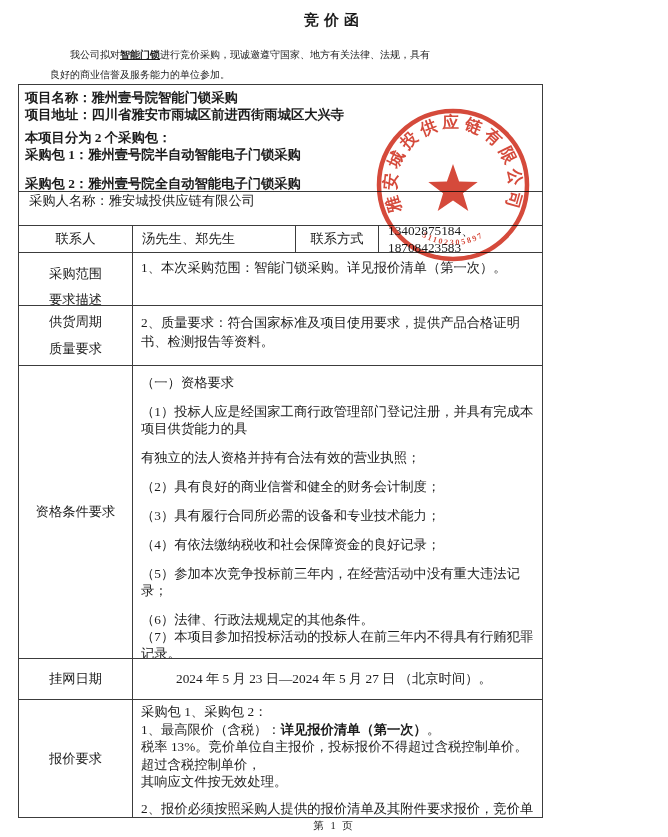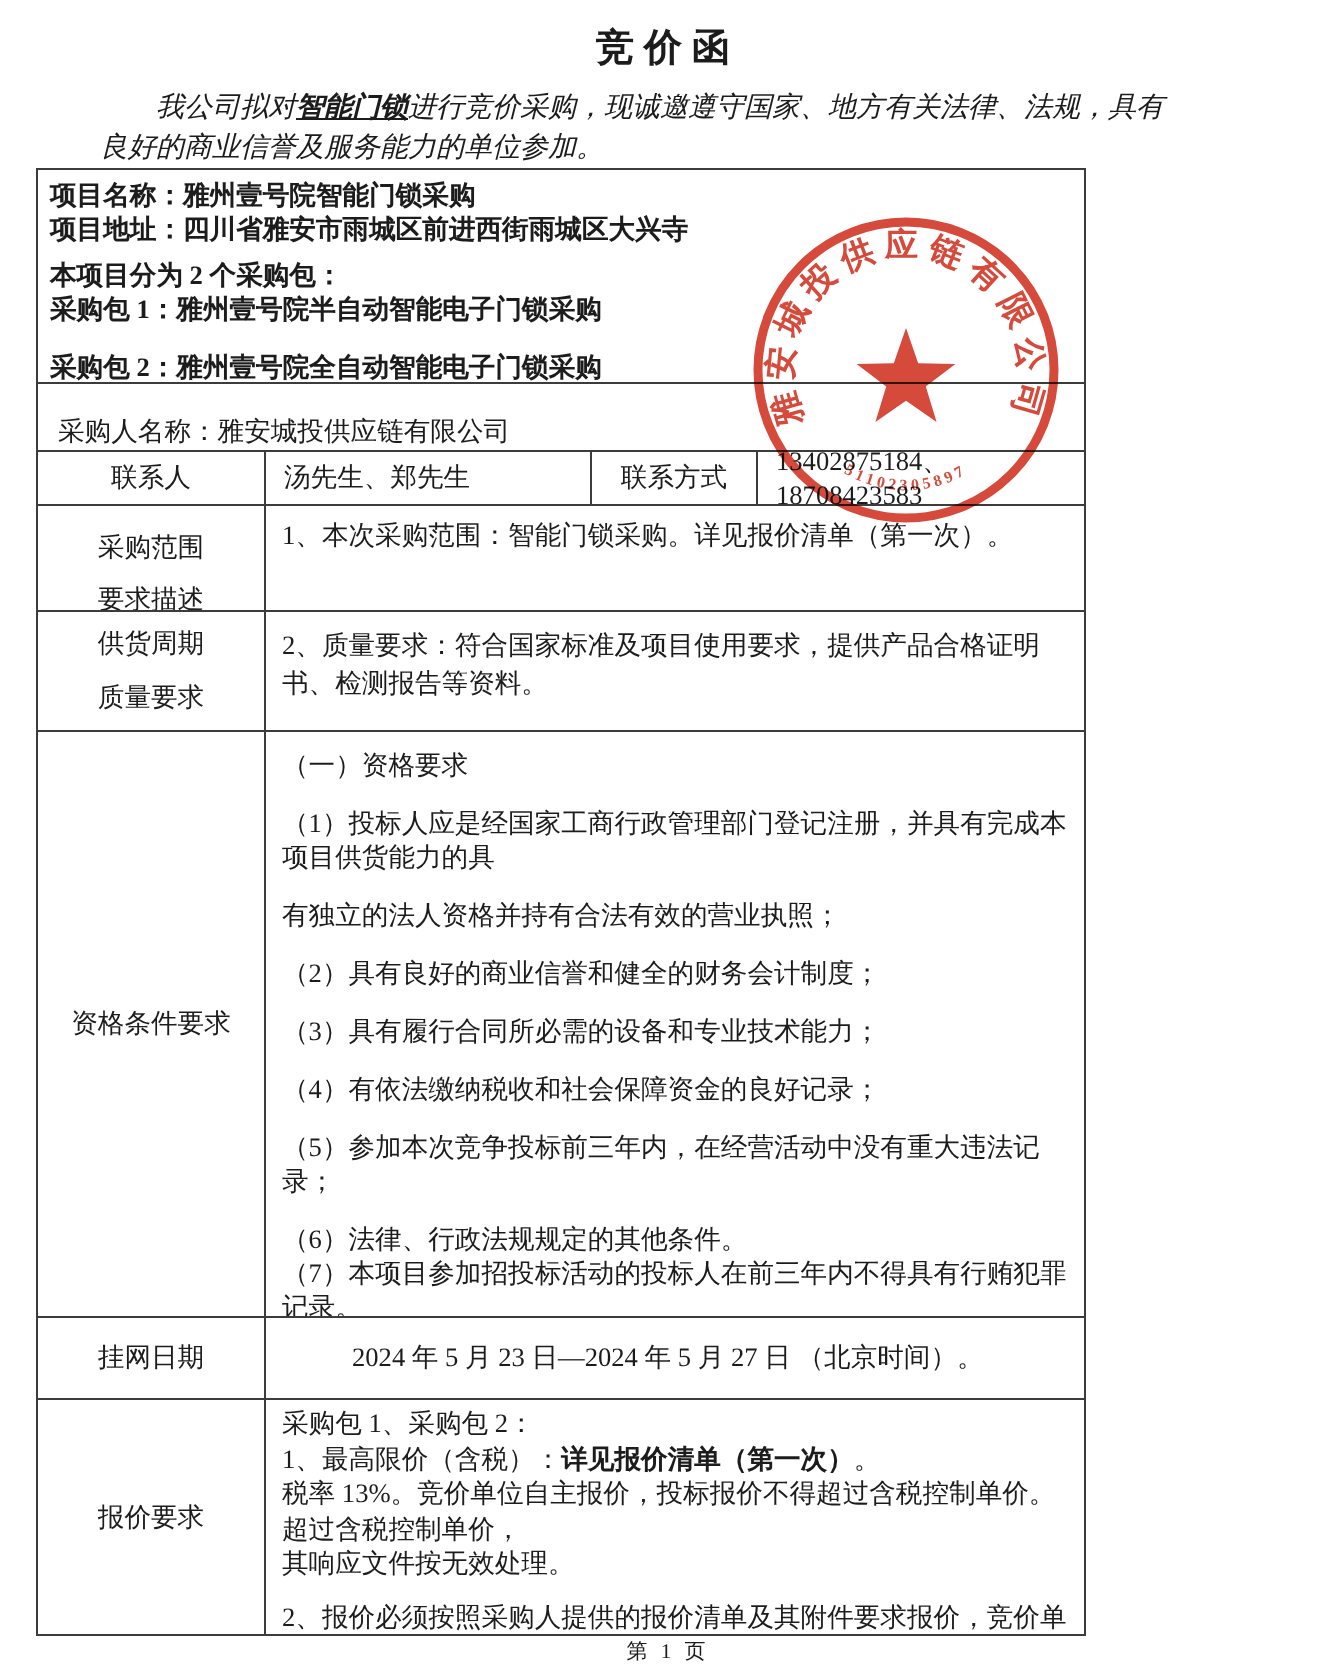--- a/index.html
+++ b/index.html
@@ -3,25 +3,25 @@
 <meta charset="utf-8">
 <style>
   html,body{margin:0;padding:0;}
   body{
     width:668px;height:837px;position:relative;background:#ffffff;
     font-family:"Liberation Serif","DejaVu Serif",serif;
     color:#1c1c1c;overflow:hidden;
   }
   .title{
     position:absolute;top:11px;left:0;width:668px;text-align:center;
-    font-size:19px;font-weight:bold;letter-spacing:5px;
+    font-size:15px;font-weight:bold;letter-spacing:5px;
   }
   .intro{
     position:absolute;top:45px;left:50px;width:575px;
-    font-size:14px;line-height:20px;font-style:italic;
+    font-size:10px;line-height:20px;
   }
   .intro .l1{text-indent:2em;}
   .intro .em{font-weight:bold;text-decoration:underline;}
   
   .tbl{
     position:absolute;left:18px;top:84px;width:525px;
     border:1.5px solid #3c3c3c;font-size:13.3px;box-sizing:border-box;
     background:transparent;
   }
   .row{display:flex;border-bottom:1px solid #3c3c3c;box-sizing:border-box;overflow:hidden;}
@@ -29,21 +29,21 @@
   .cell-label{
     width:114px;min-width:114px;border-right:1px solid #3c3c3c;box-sizing:border-box;
     display:flex;flex-direction:column;align-items:center;justify-content:center;
     text-align:left;
   }
   .cell-content{flex:1;box-sizing:border-box;padding-left:8px;padding-right:6px;}
   
   .r-project{height:107px;display:block;padding:4px 8px 0 6px;font-weight:bold;line-height:17px;}
   .r-project .pk-intro{margin-top:6px;}
   .r-project .pk2{margin-top:12px;}
-  .r-purchaser{height:34px;display:flex;align-items:flex-end;padding-left:10px;}
+  .r-purchaser{height:34px;display:flex;align-items:flex-start;padding-left:10px;}
   .r-contact{height:27px;}
   .r-contact .c1{width:114px;min-width:114px;border-right:1px solid #3c3c3c;display:flex;align-items:center;justify-content:center;box-sizing:border-box;}
   .r-contact .c2{width:163px;min-width:163px;border-right:1px solid #3c3c3c;display:flex;align-items:center;padding-left:9px;box-sizing:border-box;}
   .r-contact .c3{width:83px;min-width:83px;border-right:1px solid #3c3c3c;display:flex;align-items:center;justify-content:center;box-sizing:border-box;}
   .r-contact .c4{flex:1;display:flex;align-items:center;padding-left:9px;}
   .r-scope{height:53px;}
   .r-scope .cell-label{row-gap:8px;justify-content:flex-start;padding-top:12px;}
   .r-scope .cell-content{padding-top:6px;line-height:17px;}
   .r-supply{height:60px;}
   .r-supply .cell-label{row-gap:9px;}

